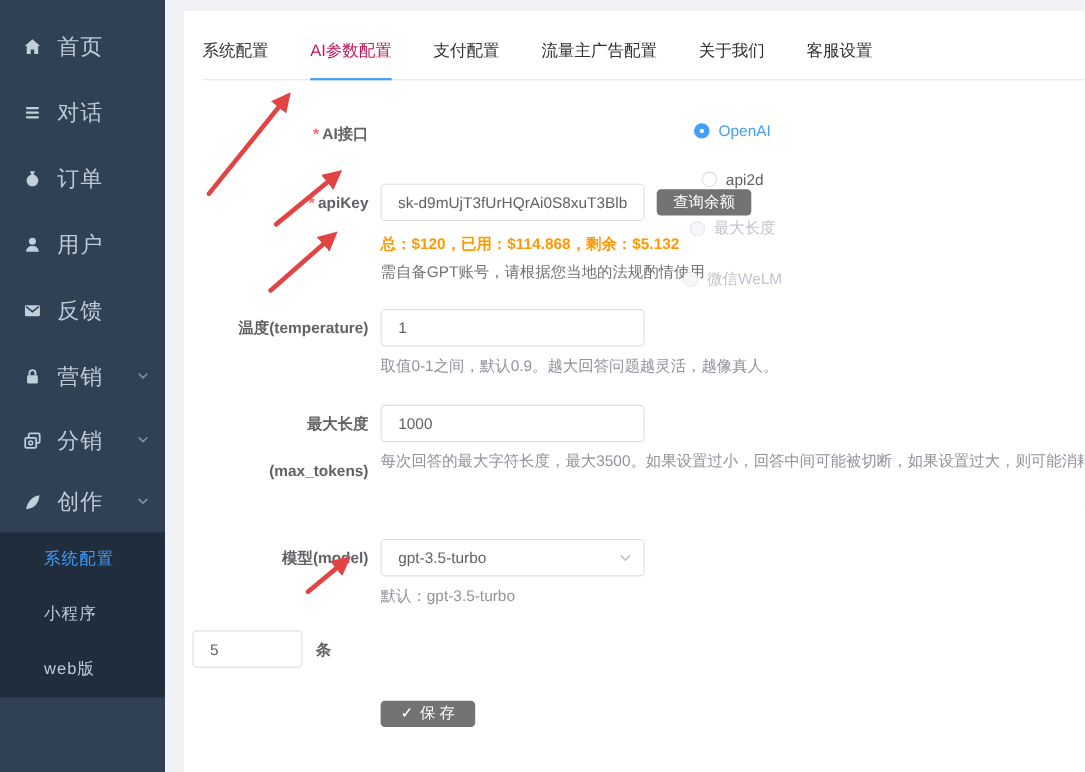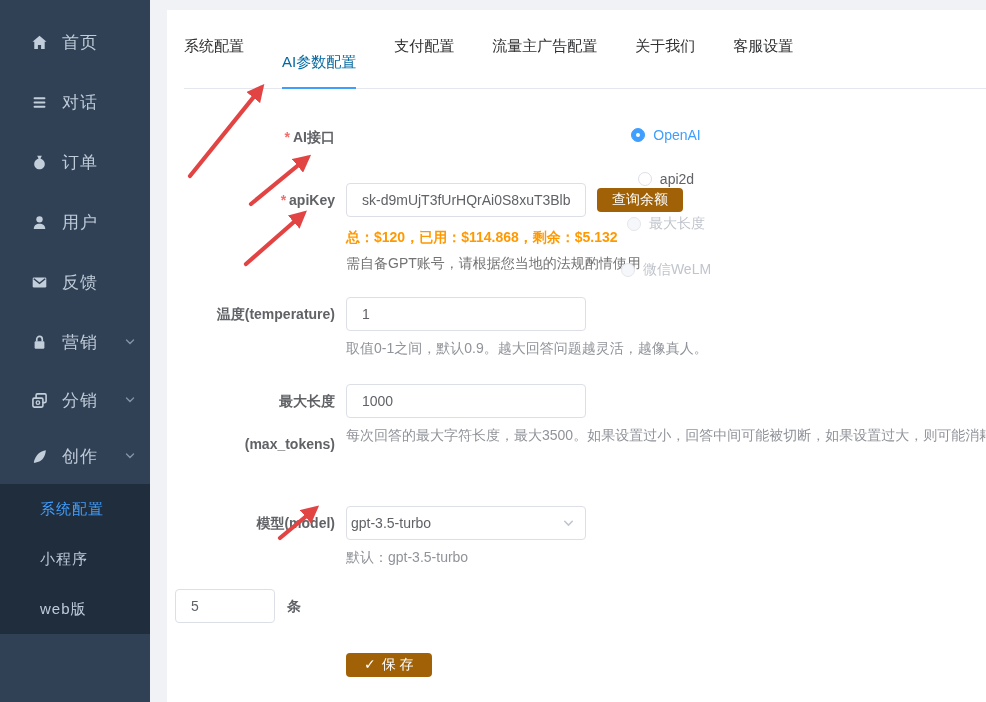--- a/index.html
+++ b/index.html
@@ -12,21 +12,21 @@
   .app { position: absolute; inset: 0; }
 
   
   .sidebar {
     position: absolute; left: 0; top: 0; width: 150px; height: 702px;
     background: #304156; overflow: hidden;
   }
   .menu { padding-top: 12px; }
   .menu-item {
     display: flex; align-items: center; height: 60px;
-    padding: 0 14px 0 30px; color: #bfcbd9; font-size: 17px; cursor: pointer;
+    padding: 0 14px 0 20px; color: #bfcbd9; font-size: 20px; cursor: pointer;
   }
   .menu-item.sm { height: 56px; }
   .mi-icon { width: 18px; height: 18px; margin-right: 14px; display: flex; align-items: center; justify-content: center; color: #c3cedb; flex: none; }
   .mi-icon svg { width: 17px; height: 17px; }
   .mi-label { flex: 1; letter-spacing: 1px; }
   .mi-chevron { color: #8492a6; display: flex; }
   .mi-chevron.up svg { transform: rotate(180deg); }
   .submenu { background: #1f2d3d; }
   .sub-item {
     height: 50px; line-height: 50px; padding-left: 40px;
@@ -39,21 +39,21 @@
   .card { position: absolute; left: 17px; top: 10px; right: 0; bottom: 0; background: #ffffff; }
 
   .tabs {
     display: flex; gap: 38px; margin: 27px 0 0 17px;
     border-bottom: 1px solid #e4e7ed;
   }
   .tab {
     font-size: 15px; color: #303133; padding-bottom: 16px;
     cursor: pointer; position: relative; white-space: nowrap;
   }
-  .tab.active { color: #0369a1; margin-top: 16px; }
+  .tab.active { color: #be185d; }
   .tab.active::after {
     content: ""; position: absolute; left: 0; right: 0; bottom: -1px;
     height: 2px; background: #409EFF;
   }
 
   
   .form { padding: 38px 0 0 8px; font-size: 14px; }
   .row { display: flex; }
   .lbl {
     width: 160px; text-align: right; margin-right: 11px; flex: none;
@@ -69,35 +69,35 @@
     width: 240px; height: 34px; border: 1px solid #dcdfe6; border-radius: 4px;
     padding: 0 15px; font-size: 14px; color: #606266; background: #fff; outline: none;
     font-family: "Liberation Sans", "DejaVu Sans", sans-serif;
   }
   .inp.small { width: 100px; }
   .hint { margin-top: 9px; color: #909399; white-space: nowrap; overflow: hidden; }
   .balance { margin-top: 12px; color: #ff9900; font-weight: 700; }
   .note { margin-top: 8px; color: #737373; }
 
   .btn {
-    height: 24px; padding: 0 15px; background: #a16207; color: #fff;
+    height: 24px; padding: 0 15px; background: #737373; color: #fff;
     border: none; border-radius: 4px; font-size: 14px; cursor: pointer;
     font-family: "Liberation Sans", "DejaVu Sans", sans-serif;
   }
   .btn.query { margin-left: 11px; vertical-align: top; }
   .btn.save { padding: 0 18px; }
   .btn .chk { margin-right: 6px; }
 
   .inline { display: flex; align-items: center; }
   .suffix { margin-left: 12px; color: #606266; font-weight: 700; line-height: 34px; }
 
   .select {
     width: 240px; height: 34px; border: 1px solid #dcdfe6; border-radius: 4px;
     display: flex; align-items: center; justify-content: space-between;
-    padding: 0 10px 0 4px; color: #606266; cursor: pointer; background: #fff;
+    padding: 0 10px 0 15px; color: #606266; cursor: pointer; background: #fff;
   }
   .select .sel-arrow { color: #c0c4cc; display: flex; }
 
   .radio-group { display: flex; align-items: center; gap: 28px; height: 20px; flex-direction: column; }
   .radio { display: flex; align-items: center; cursor: pointer; }
   .rc {
     width: 14px; height: 14px; border-radius: 50%;
     border: 1px solid #dcdfe6; background: #fff; margin-right: 8px; position: relative; flex: none;
   }
   .radio .rl { color: #606266; }

